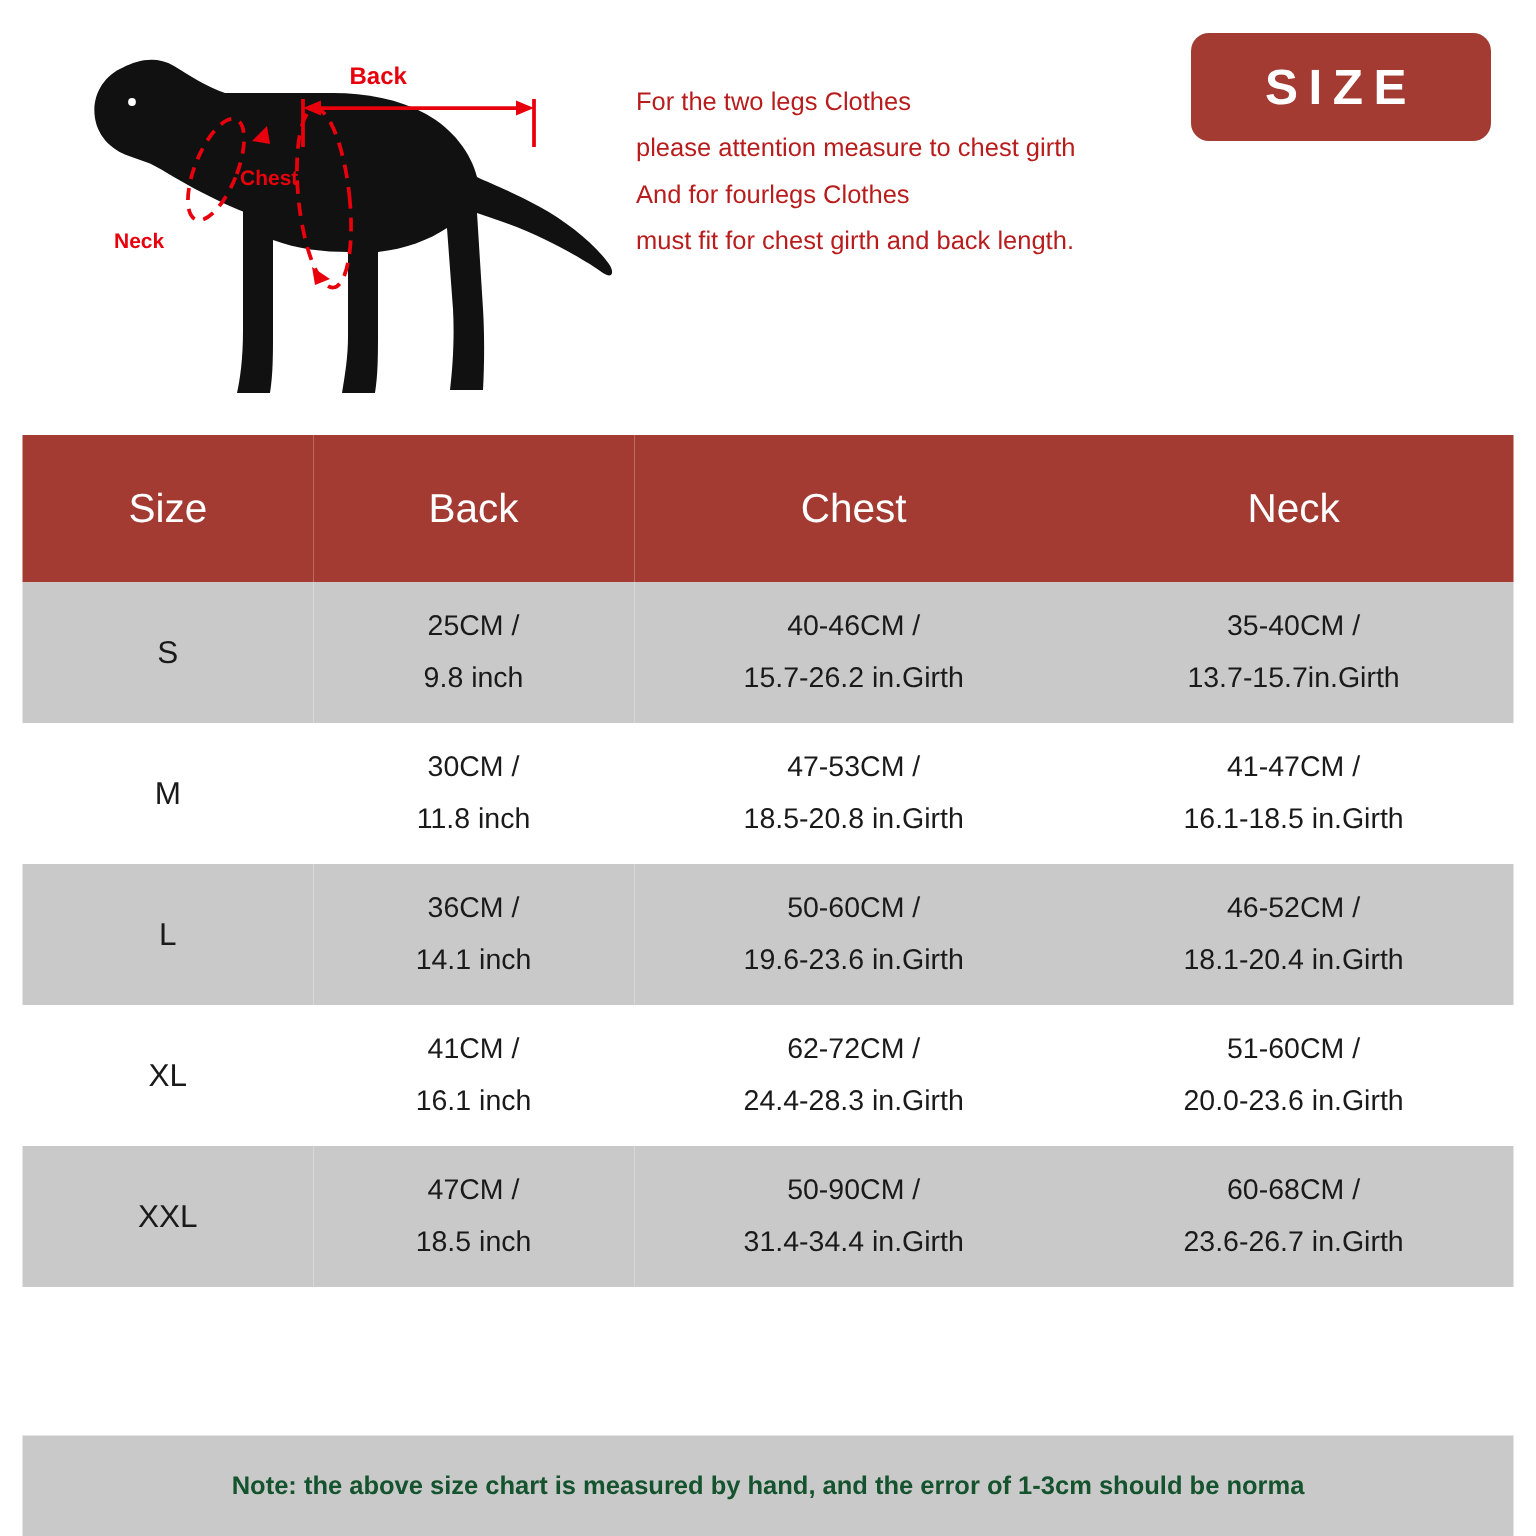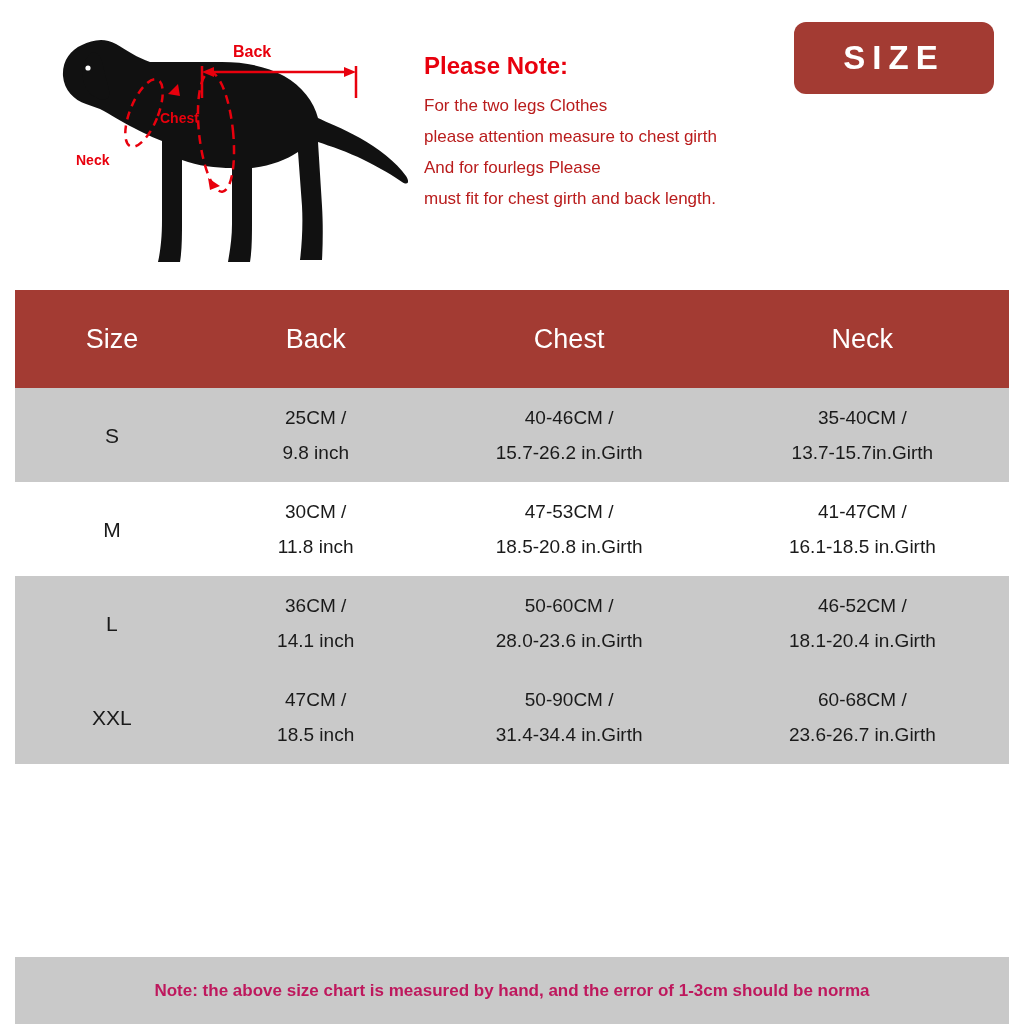--- a/index.html
+++ b/index.html
@@ -121,21 +121,21 @@
     left: 15px;
     right: 15px;
     bottom: 0;
     height: 67px;
     background: #c9c9c9;
     display: flex;
     align-items: center;
     justify-content: center;
   }
   .footer span {
-    color: #be185d;
+    color: #14532d;
     font-size: 17px;
     font-weight: bold;
     white-space: nowrap;
   }
 </style>
 </head>
 <body>
 
 <div class="top">
 
@@ -171,24 +171,23 @@
 
       <ellipse cx="114" cy="103" rx="14" ry="36" fill="none" stroke="#e8000d" stroke-width="2.5" stroke-dasharray="8 6" transform="rotate(22 114 103)"></ellipse>
       <polygon points="138,84 148,74 150,86" fill="#e8000d"></polygon>
     </svg>
     <div class="lbl lbl-back">Back</div>
     <div class="lbl lbl-chest">Chest</div>
     <div class="lbl lbl-neck">Neck</div>
   </div>
 
   <div class="note-block">
-    <div class="note-title">Please Note:</div>
     <div class="note-line">For the two legs Clothes</div>
     <div class="note-line">please attention measure to chest girth</div>
-    <div class="note-line">And for fourlegs Please</div>
+    <div class="note-line">And for fourlegs Clothes</div>
     <div class="note-line">must fit for chest girth and back length.</div>
   </div>
 
   <div class="size-badge">
     <span>SIZE</span>
   </div>
 </div>
 
 <table>
   <colgroup>
@@ -237,25 +236,40 @@
       </td>
     </tr>
     <tr class="alt">
       <td>L</td>
       <td>
         <div>36CM /</div>
         <div>14.1 inch</div>
       </td>
       <td>
         <div>50-60CM /</div>
-        <div>28.0-23.6 in.Girth</div>
+        <div>19.6-23.6 in.Girth</div>
       </td>
       <td>
         <div>46-52CM /</div>
         <div>18.1-20.4 in.Girth</div>
+      </td>
+    </tr>
+    <tr>
+      <td>XL</td>
+      <td>
+        <div>41CM /</div>
+        <div>16.1 inch</div>
+      </td>
+      <td>
+        <div>62-72CM /</div>
+        <div>24.4-28.3 in.Girth</div>
+      </td>
+      <td>
+        <div>51-60CM /</div>
+        <div>20.0-23.6 in.Girth</div>
       </td>
     </tr>
     <tr class="alt">
       <td>XXL</td>
       <td>
         <div>47CM /</div>
         <div>18.5 inch</div>
       </td>
       <td>
         <div>50-90CM /</div>

